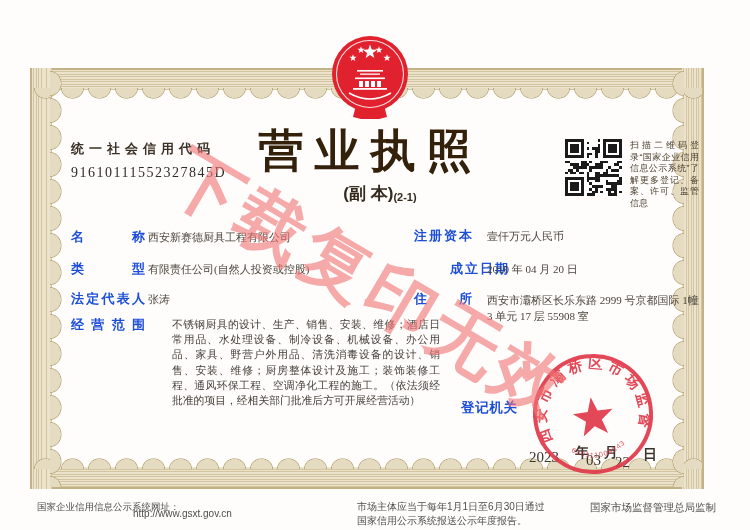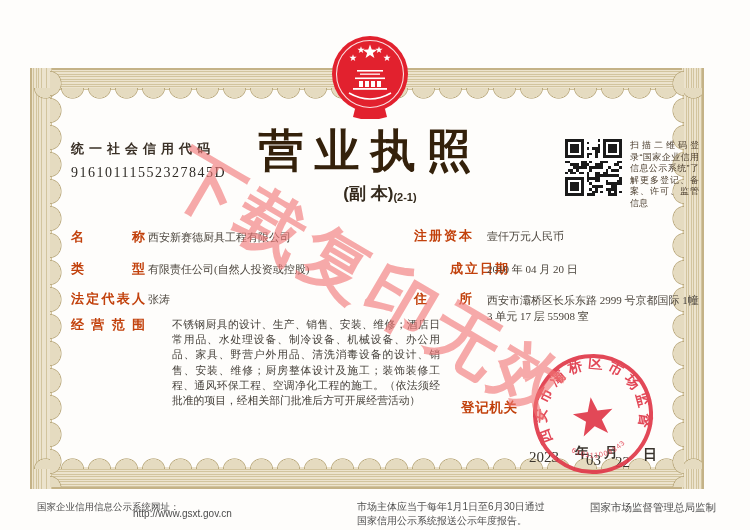--- a/index.html
+++ b/index.html
@@ -39,21 +39,21 @@
     font-family:"Liberation Serif",serif;z-index:4;}
   .title{left:240px;top:121px;width:250px;text-align:center;font-size:45px;font-weight:900;
     color:#34210b;letter-spacing:11px;text-indent:11px;font-family:"Liberation Serif",serif;z-index:4;}
   .subtitle{left:290px;top:182px;width:180px;text-align:center;font-size:17px;font-weight:600;color:#33291c;z-index:4;}
   .subtitle .copy-no{font-size:11px;position:relative;top:2px;letter-spacing:0;}
   .qr{left:565px;top:139px;width:57px;height:57px;z-index:4;}
   .qr-caption{left:630px;top:140px;width:69px;font-size:9px;line-height:11.6px;color:#4c3f2f;
     text-align:justify;z-index:4;}
 
   
-  .field-label{position:absolute;font-size:13px;font-weight:700;color:#c2410c;
+  .field-label{position:absolute;font-size:13px;font-weight:700;color:#1d4ed8;
     text-align:justify;text-align-last:justify;z-index:4;}
   .field-label.lw{width:74px;left:71px;}
   .field-label.rw{width:58px;left:414px;}
   .field-value{position:absolute;font-size:11px;color:#4a443c;font-family:"Liberation Serif",serif;
     white-space:nowrap;z-index:4;}
   .scope-text{position:absolute;left:148px;top:317px;width:268px;font-size:10.8px;line-height:15.2px;
     color:#45403a;text-align:justify;white-space:normal;font-family:"Liberation Serif",serif;z-index:4;margin-left:24px;}
   .addr{white-space:normal;width:212px;line-height:16px;word-break:break-all;}
   .registrar{left:461px;top:399px;width:56px;font-size:13.5px;}
 

